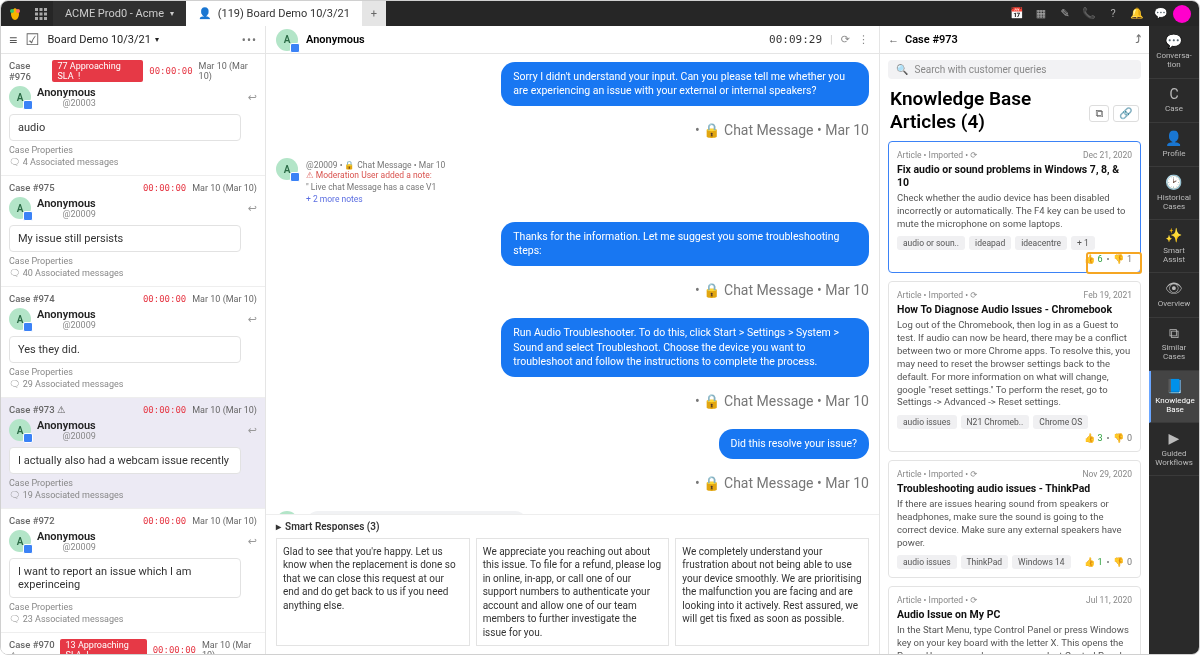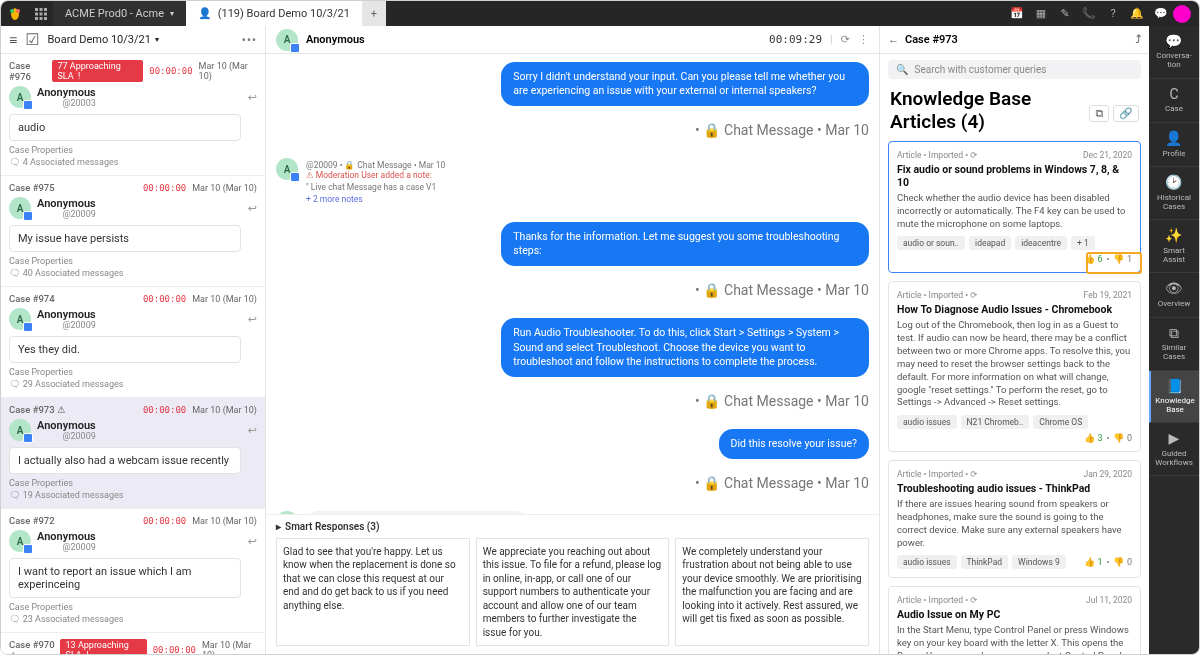--- a/index.html
+++ b/index.html
@@ -176,21 +176,21 @@
       </div>
     </div>
     <div class="author-row">
       <div class="avatar-sm">A<div class="corner"></div></div>
       <div>
         <div class="author-name">Anonymous</div>
         <div class="author-handle">@20009</div>
       </div>
       <span class="reply-icon">↩</span>
     </div>
-    <div class="msg-box">My issue have persists</div>
+    <div class="msg-box">My issue still persists</div>
     <div class="case-meta">Case Properties</div>
     <div class="case-meta">🗨 40 Associated messages</div>
   </div>
           <div class="case-card">
     <div class="case-id-row">
       <span class="case-id">Case #974</span>
       <div style="display:flex;align-items:center;gap:6px">
 
         <span class="countdown">00:00:00</span>
         <span class="date">Mar 10 (Mar 10)</span>
@@ -361,28 +361,28 @@
               <span class="tag">audio issues</span>
               <span class="tag">N21 Chromeb..</span>
               <span class="tag">Chrome OS</span>
       <span class="kb-votes"><span class="up">👍 3</span> • <span>👎 0</span></span>
     </div>
 
   </div>
           <div class="kb-card">
     <div class="kb-top">
               <span>Article • Imported • ⟳</span>
-              <span>Jan 29, 2020</span>
+              <span>Nov 29, 2020</span>
             </div>
     <div class="kb-at">Troubleshooting audio issues - ThinkPad</div>
     <div class="kb-snip">If there are issues hearing sound from speakers or headphones, make sure the sound is going to the correct device. Make sure any external speakers have power.</div>
     <div class="kb-tags">
               <span class="tag">audio issues</span>
               <span class="tag">ThinkPad</span>
-              <span class="tag">Windows 9</span>
+              <span class="tag">Windows 14</span>
       <span class="kb-votes"><span class="up">👍 1</span> • <span>👎 0</span></span>
     </div>
 
   </div>
           <div class="kb-card">
     <div class="kb-top">
               <span>Article • Imported • ⟳</span>
               <span>Jul 11, 2020</span>
             </div>
     <div class="kb-at">Audio Issue on My PC</div>

